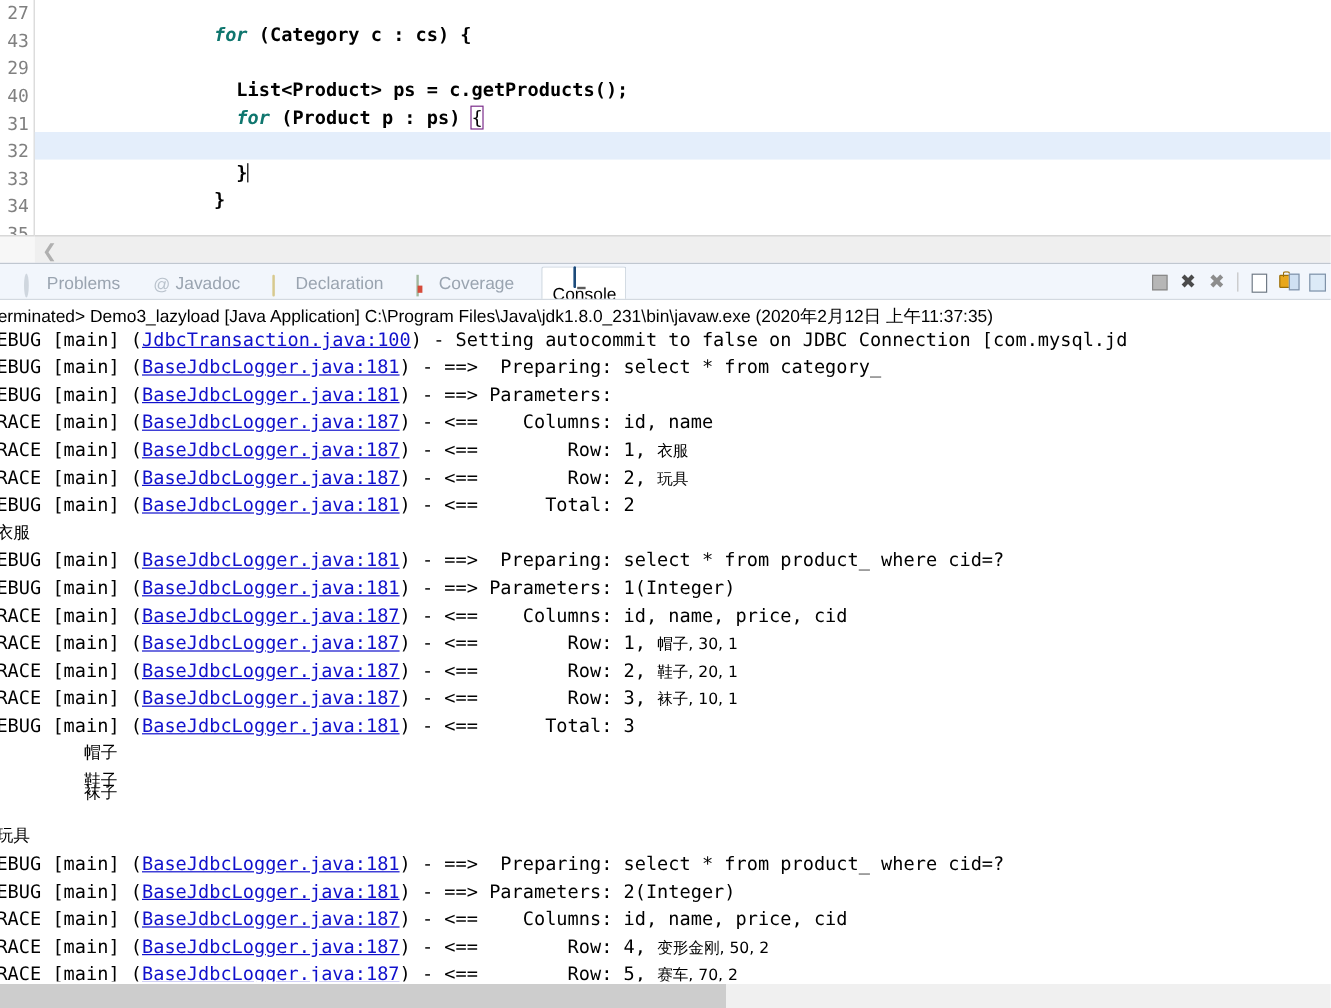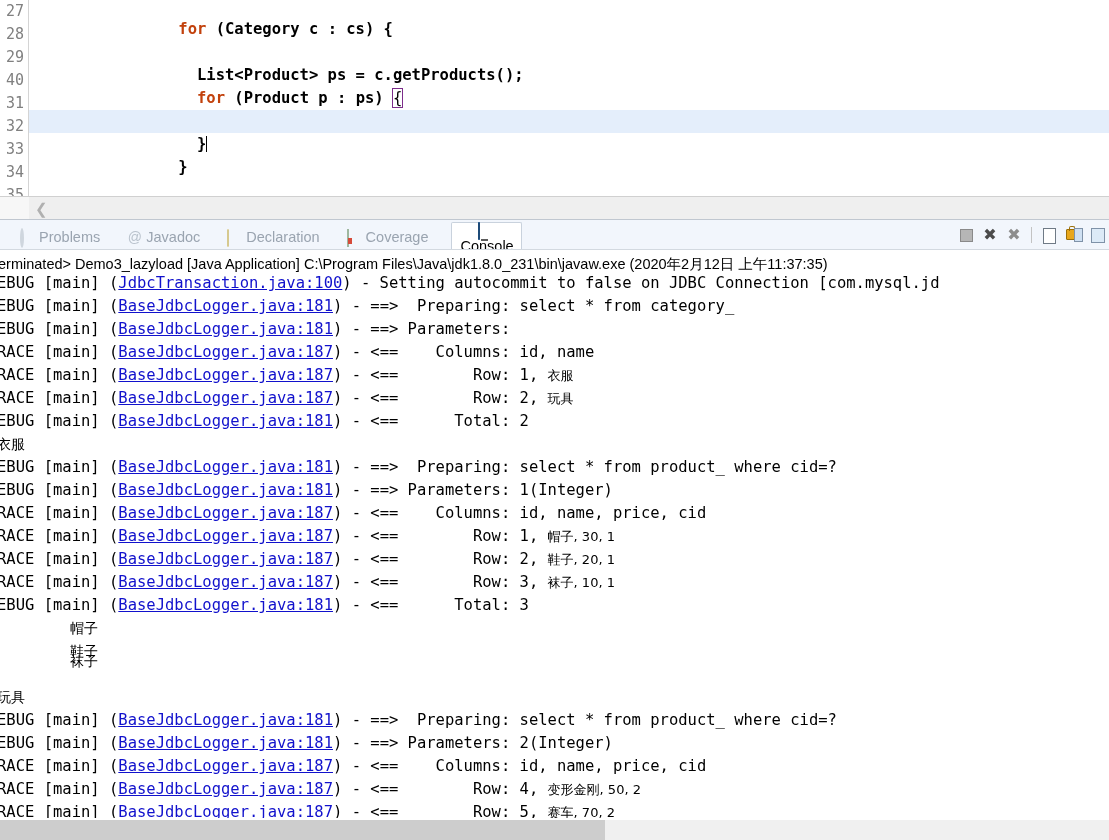--- a/index.html
+++ b/index.html
@@ -19,21 +19,21 @@
     font-family:"DejaVu Sans Mono","Liberation Mono",monospace;
     font-size:15px;color:#808080;line-height:23px;height:23px;
   }
   .codearea{position:absolute;left:29px;top:0;right:0;height:196px;}
   .cline{
     position:absolute;left:0;right:0;height:23px;line-height:23px;
     font-family:"DejaVu Sans Mono","Liberation Mono",monospace;
     font-size:15.5px;color:#000000;white-space:pre;
   }
   .cline.current{background:#e4eefb;}
-  .kw{color:#c2410c;font-weight:bold;}
+  .kw{color:#0f766e;font-weight:bold;font-style:italic;}
   .fld{color:#0000c0;font-style:italic;font-weight:bold;}
   .str{color:#2a00ff;}
   .pln{color:#000000;font-weight:bold;}
   .brace-hl{outline:1px solid #7c2d8b;outline-offset:0px;display:inline-block;line-height:18px;}
   .caret{display:inline-block;width:0;border-left:1.5px solid #000;height:16px;vertical-align:-3px;}
 
   
   .ed-hscroll{position:absolute;left:29px;top:196px;width:1080px;height:22px;background:#efefef;border-top:1px solid #d0d0d0;}
   .ed-hscroll .chev{position:absolute;left:6px;top:3px;font-size:15px;color:#b0b0b0;font-family:"DejaVu Sans",sans-serif;}
   .ed-left-pad{position:absolute;left:0;top:196px;width:29px;height:22px;background:#f7f7f7;border-top:1px solid #d0d0d0;}
@@ -94,21 +94,21 @@
   .c-thumb{position:absolute;left:0;top:0;width:605px;height:20px;background:#cdcdcd;}
 </style>
 </head>
 <body>
 
 <div id="root">
 
   <div class="editor">
     <div class="gutter">
       <div class="ln" style="top:0px">27</div>
-      <div class="ln" style="top:23px">28</div>
+      <div class="ln" style="top:23px">43</div>
       <div class="ln" style="top:46px">29</div>
       <div class="ln" style="top:69px">40</div>
       <div class="ln" style="top:92px">31</div>
       <div class="ln" style="top:115px">32</div>
       <div class="ln" style="top:138px">33</div>
       <div class="ln" style="top:161px">34</div>
       <div class="ln" style="top:184px">35</div>
     </div>
 
     <div class="codearea">

